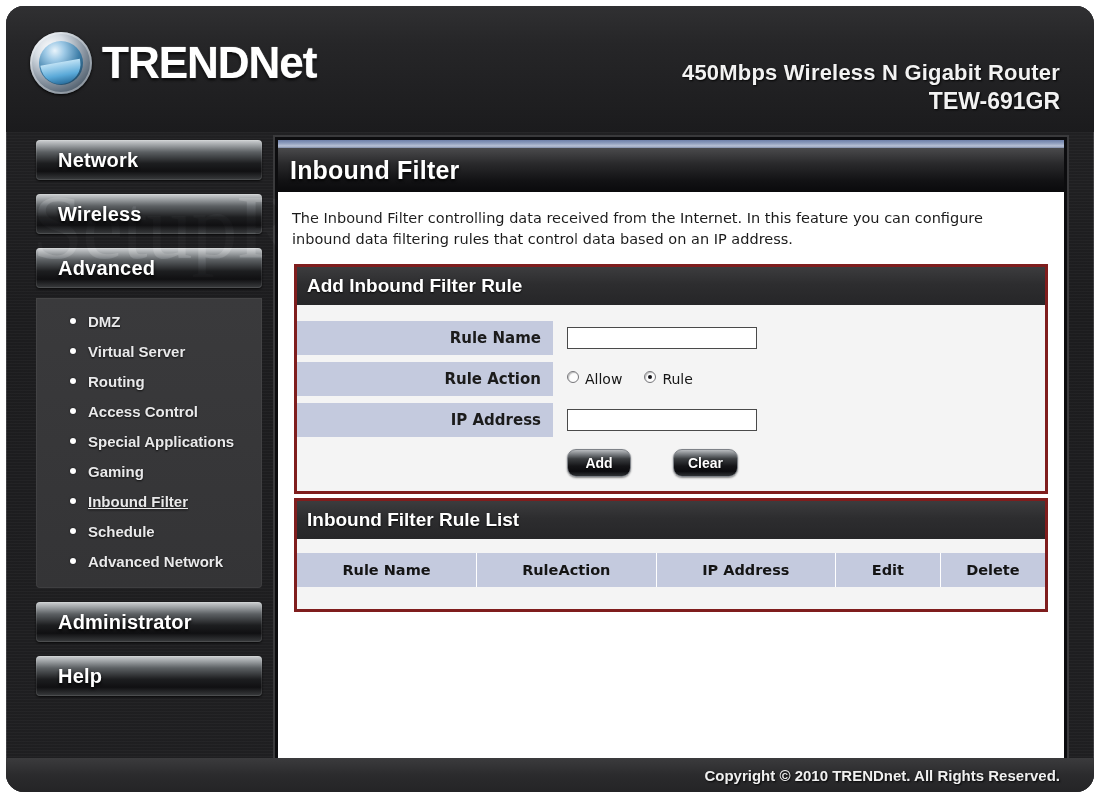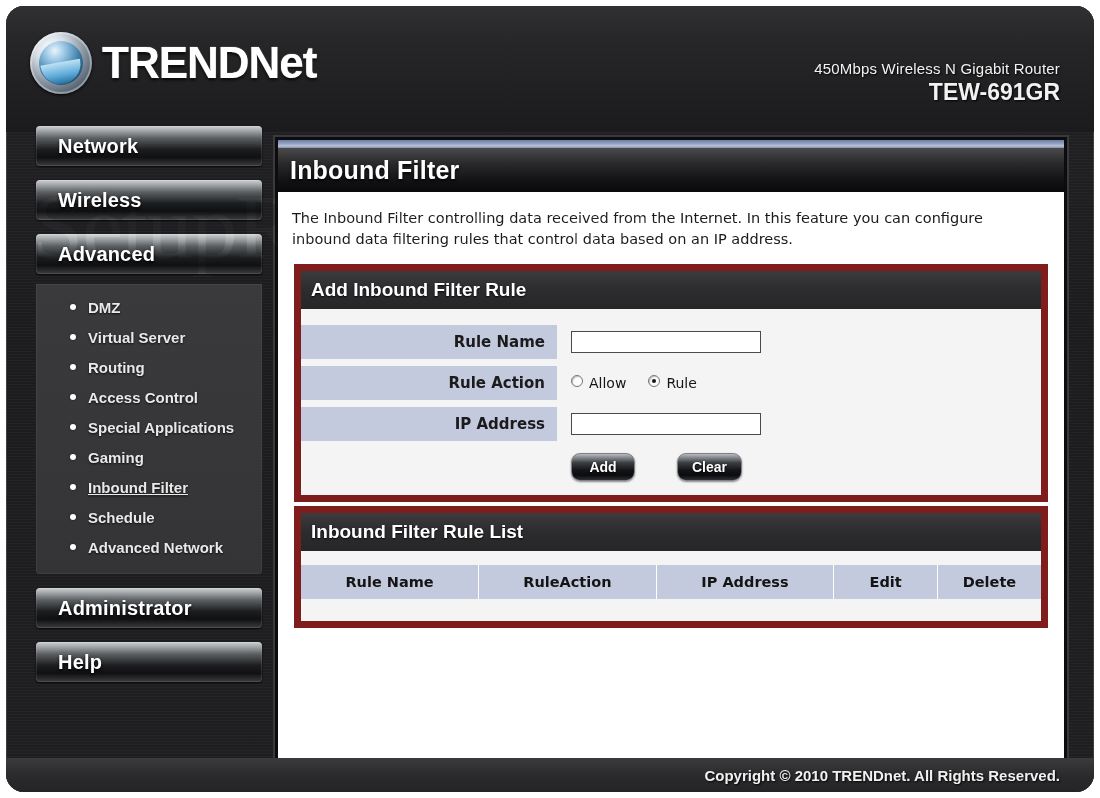--- a/index.html
+++ b/index.html
@@ -70,26 +70,26 @@
     text-shadow: 0 2px 3px rgba(0,0,0,0.85), 0 0 1px #fff;
     line-height: 1;
   }
   #brand-name .lower { text-transform: lowercase; }
   #model-block {
     position: absolute; right: 34px; top: 54px;
     text-align: right;
     color: #f2f2f2;
     text-shadow: 1px 1px 2px rgba(0,0,0,0.9);
   }
-  #model-line1 { font-size: 15px; font-weight: normal; letter-spacing: .2px; }
+  #model-line1 { font-size: 22px; font-weight: bold; letter-spacing: .2px; }
   #model-line2 { font-size: 23px; font-weight: bold; margin-top: 2px; }
 
   
   #sidebar {
-    position: absolute; left: 30px; top: 120px;
+    position: absolute; left: 30px; top: 134px;
     width: 226px;
   }
   .nav-btn {
     position: relative;
     height: 40px; margin-bottom: 14px;
     border-radius: 4px;
     background: linear-gradient(180deg,
         #cfd2d4 0%, #9a9ea1 14%, #5c6063 30%,
         #1d1e20 58%, #101012 78%, #3a3c3e 100%);
     box-shadow: 0 1px 2px rgba(0,0,0,0.8), inset 0 0 0 1px rgba(255,255,255,0.10);
@@ -155,21 +155,21 @@
   }
   #intro-text {
     padding: 16px 18px 14px 14px;
     font-size: 14.5px; color: #1a1a1a; line-height: 1.45;
     font-family: "DejaVu Sans", sans-serif;
   }
 
   
   .section {
     margin: 0 16px 0 16px;
-    border: 7px solid #7f1d1d;
+    border: 3px solid #7f1d1d;
     background: #f7f7f7;
   }
   .section + .section { margin-top: 4px; }
   .section-header {
     height: 38px;
     background: linear-gradient(180deg,#3c3c3e 0%, #2d2d2f 45%, #262628 100%);
     display: flex; align-items: center;
   }
   .section-header .title {
     padding-left: 10px;

